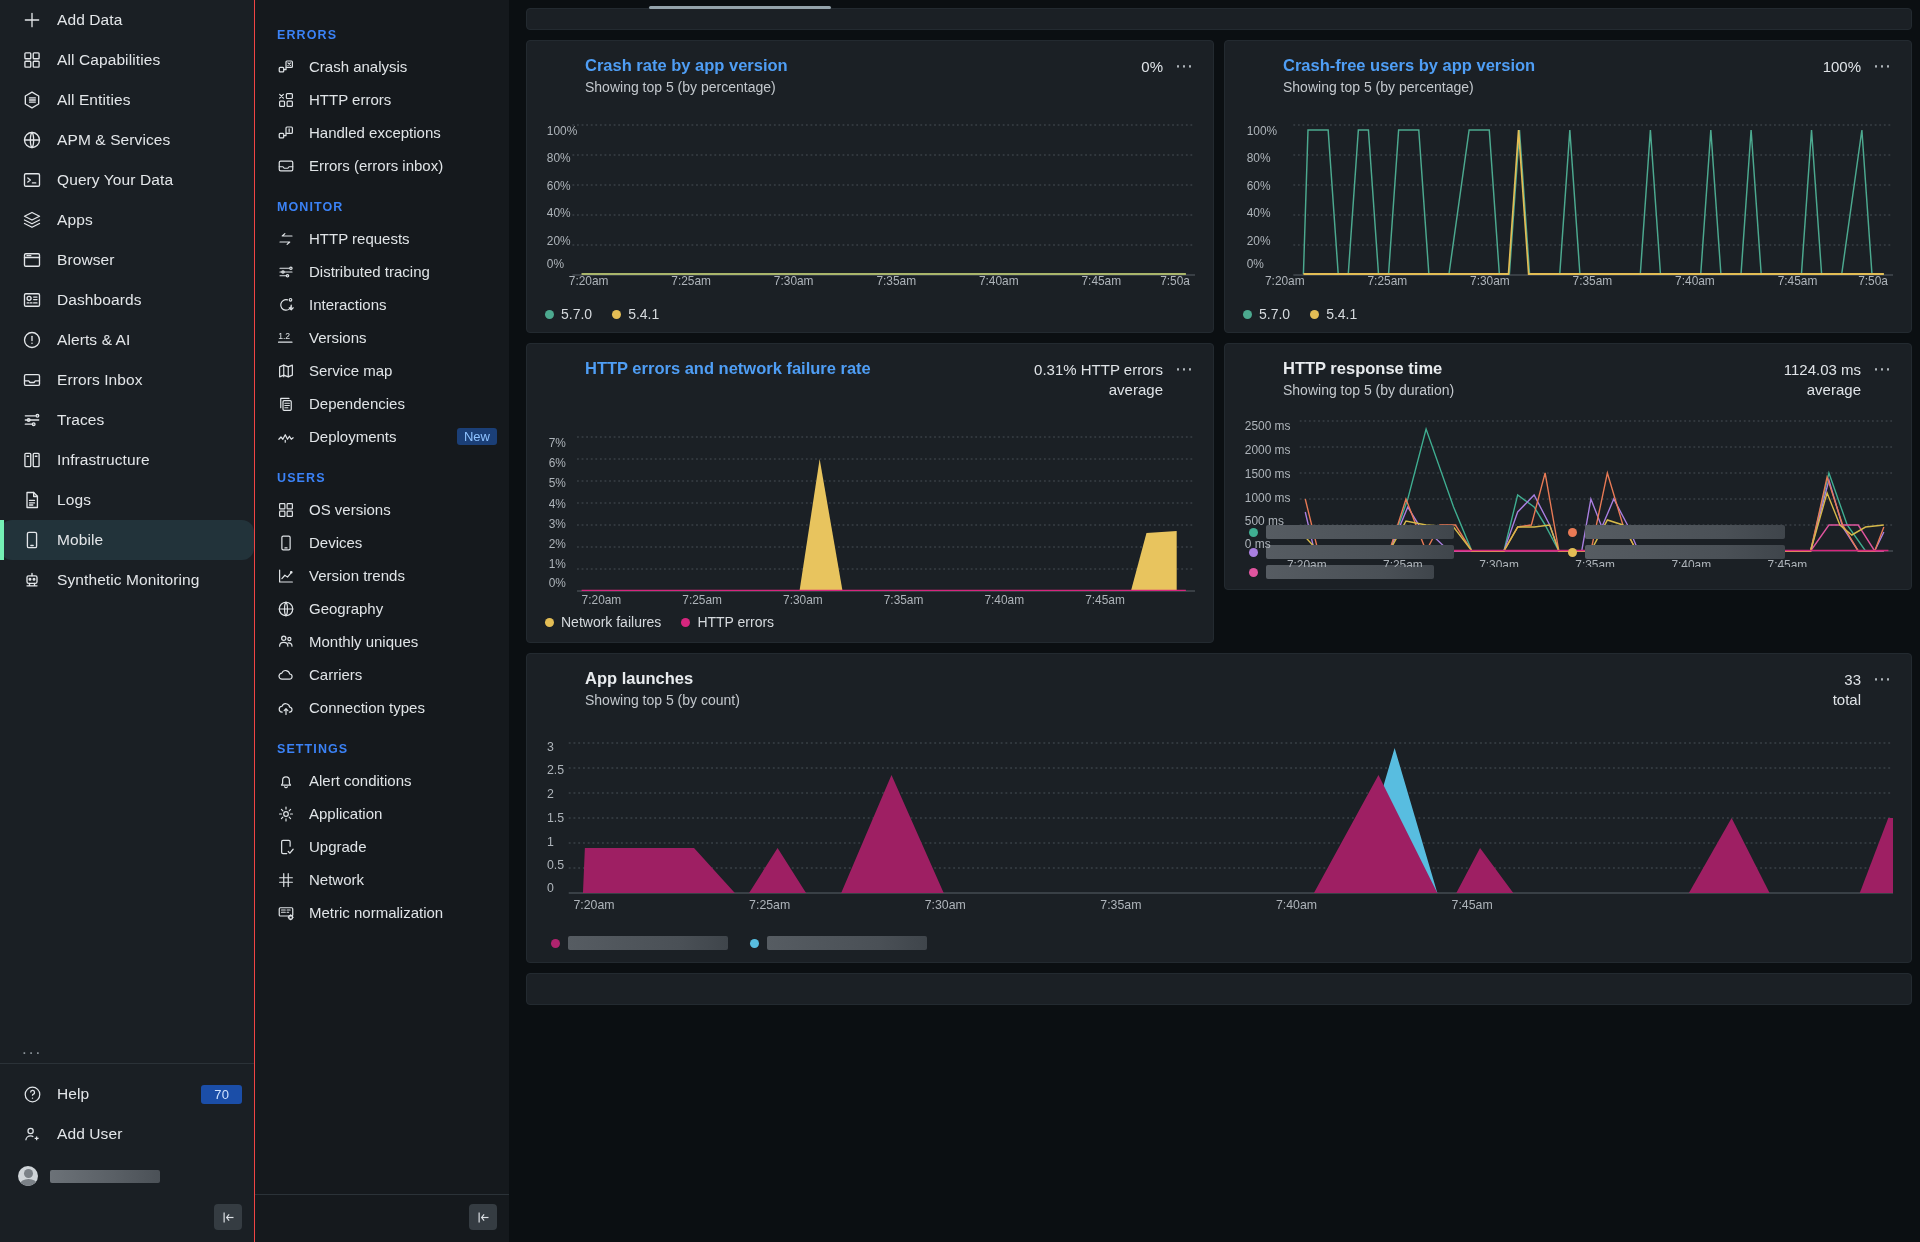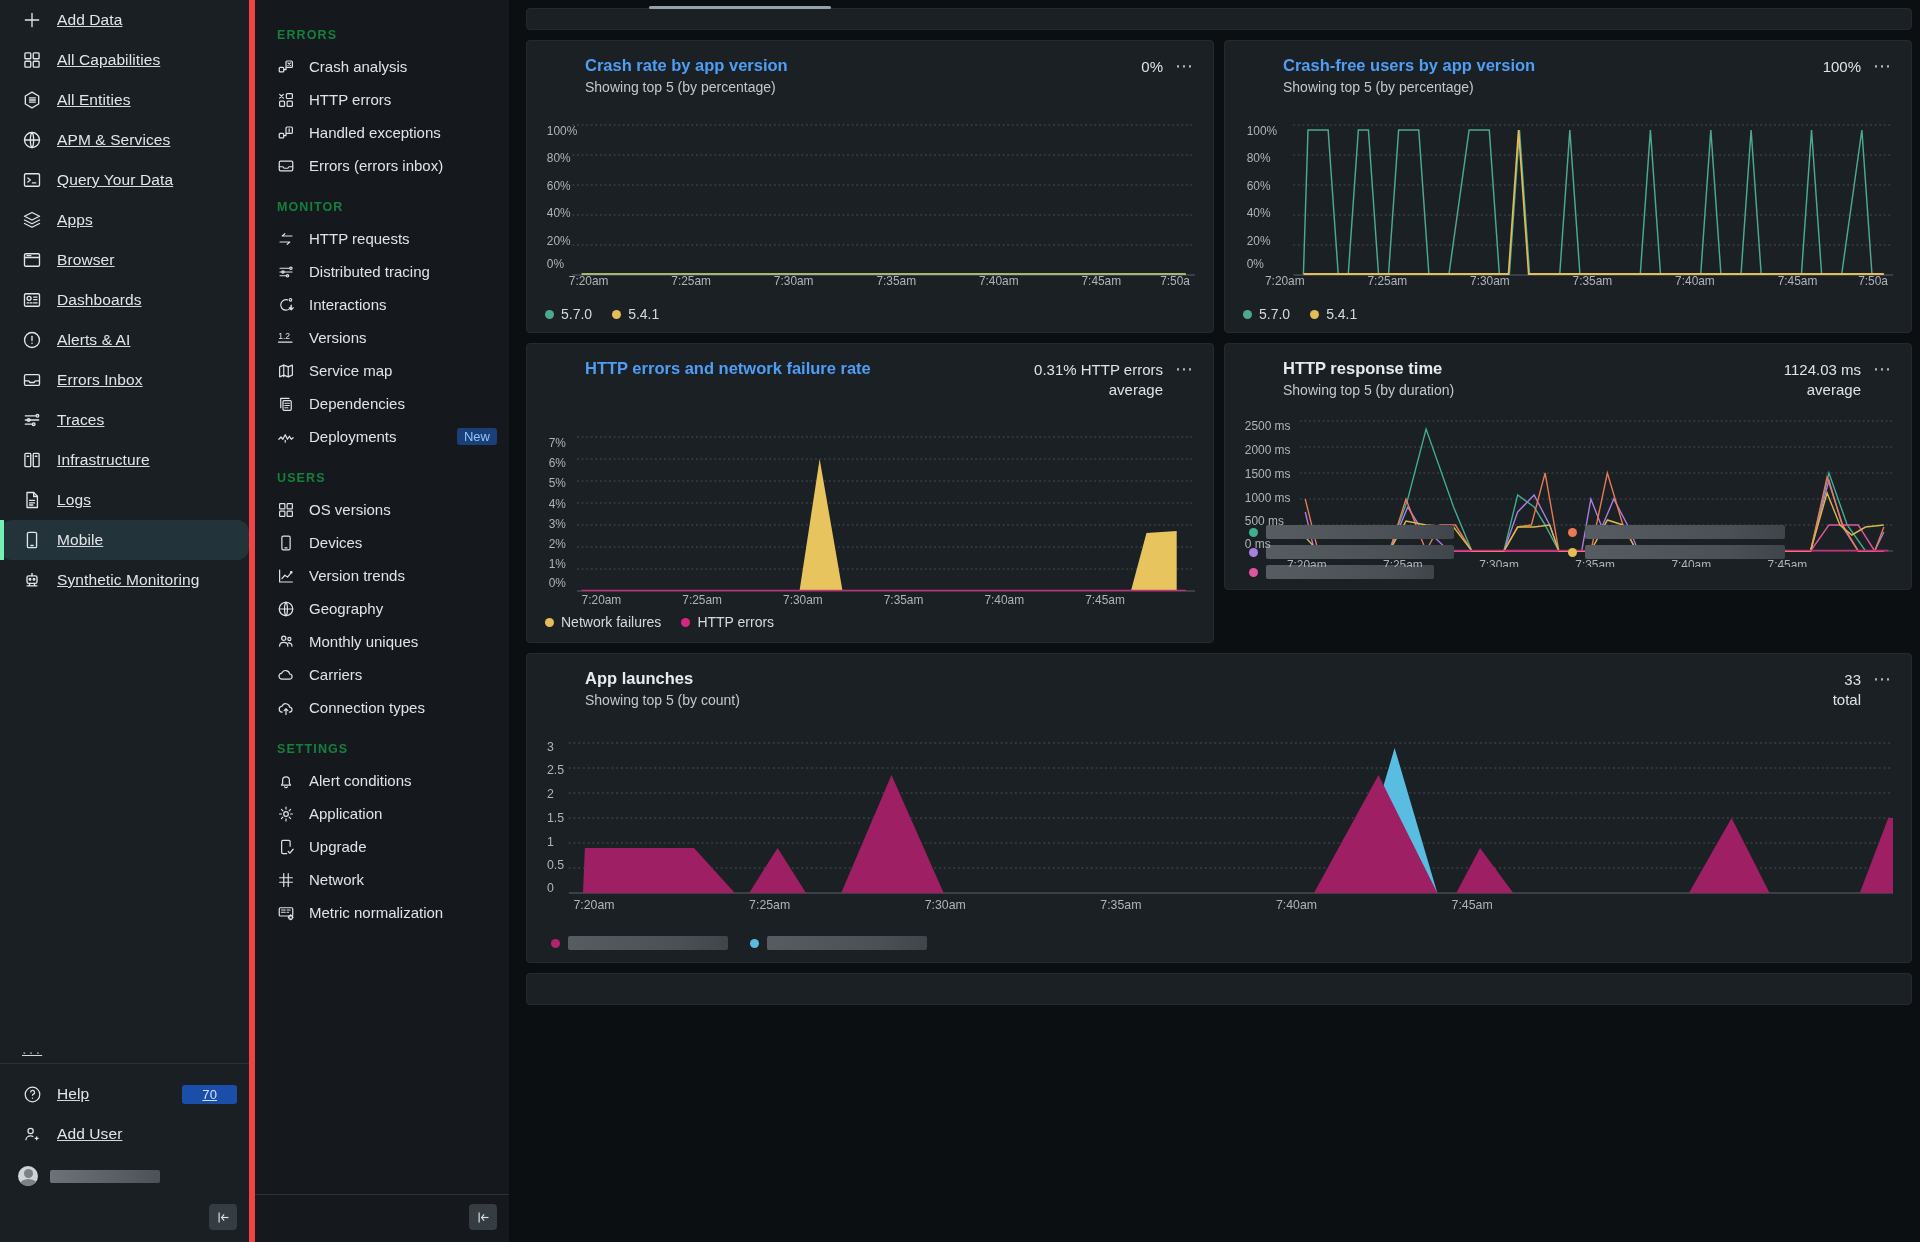--- a/index.html
+++ b/index.html
@@ -11,41 +11,40 @@
     overflow: hidden;
   }
   .app { display: flex; width: 1920px; height: 1242px; }
 
   
   .primary-nav {
     width: 255px; flex: 0 0 255px;
     background: #1a1f24;
     display: flex; flex-direction: column;
     position: relative;
-    border-right: 6px solid #ef4444;
-    text-decoration: underline;
+    border-right: 1px solid #ef4444;
   }
   .pnav-scroll { flex: 1 1 auto; overflow: hidden; padding-top: 0; position: relative; }
   .nav-item {
     display: flex; align-items: center; gap: 15px;
     height: 40px; padding: 0 12px 0 22px;
     color: #e3e6e9; font-size: 15.5px; letter-spacing: .1px;
     position: relative; cursor: pointer; white-space: nowrap;
   }
   .nav-item .ic { width: 20px; height: 20px; flex: 0 0 20px; display:flex; align-items:center; justify-content:center; }
   .nav-item.active { background: #22333a; border-radius: 12px; }
   .nav-item.active::before {
     content:""; position:absolute; left:0; top:0; bottom:0; width:4px; background:#74f0b5;
   }
   .nav-ellipsis { padding: 10px 0 0 22px; color:#8b9399; font-size:17px; letter-spacing:2px; height: 34px;}
   .pnav-bottom { border-top: 1px solid #2b3238; padding: 10px 0 6px 0; }
   .pnav-bottom .nav-item { height: 40px; }
   .help-badge {
     margin-left:auto; background:#1b4ea8; color:#cfe2ff; font-size:13px;
-    padding:1px 20px; border-radius:3px; line-height:17px;
+    padding:1px 13px; border-radius:3px; line-height:17px;
   }
   .user-row { display:flex; align-items:center; gap:12px; padding: 6px 12px 0 18px; height: 38px;}
   .avatar { width:20px; height:20px; border-radius:50%; background:#cfd4d8; position:relative; overflow:hidden; flex:0 0 20px;}
   .avatar::after{content:"";position:absolute;width:9px;height:9px;border-radius:50%;background:#7b8187;left:5.5px;top:3px;}
   .avatar::before{content:"";position:absolute;width:17px;height:11px;border-radius:50% 50% 0 0;background:#7b8187;left:1.5px;top:13px;}
   .redact { height:13px; border-radius:2px; background: linear-gradient(90deg,#6c7278,#595f65 60%,#4b5157); }
   .collapse-row { display:flex; justify-content:flex-end; padding: 6px 12px 12px 0; }
   .collapse-btn {
     width:28px;height:26px;background:#353c42;border-radius:4px;
     display:flex;align-items:center;justify-content:center;color:#d9dde1;cursor:pointer;
@@ -62,21 +61,21 @@
   .snav-scroll { flex:1 1 auto; overflow:hidden; padding-top: 10px; }
   .snav-item {
     display:flex; align-items:center; gap:14px;
     height: 33px; padding: 0 12px 0 22px;
     color:#e0e4e7; font-size:15px; position:relative; cursor:pointer; white-space:nowrap;
   }
   .snav-item .ic { width:18px;height:18px;flex:0 0 18px; display:flex;align-items:center;justify-content:center;}
   .snav-item.active { background:#22333a; }
   .snav-item.active::before{content:"";position:absolute;left:0;top:0;bottom:0;width:4px;background:#74f0b5;}
   .snav-section {
-    font-size:12.5px; letter-spacing:1.1px; color:#15803d; font-weight:700;
+    font-size:12.5px; letter-spacing:1.1px; color:#3b82f6; font-weight:700;
     padding: 18px 0 8px 22px;
   }
   .badge-new {
     margin-left:auto; background:#1b3f77; color:#8ec2ff; font-size:13px;
     padding:1px 7px; border-radius:3px;
   }
   .snav-bottom { border-top:1px solid #2b3238; display:flex; justify-content:flex-end; padding: 9px 12px 12px 0; }
 
   
   .main {

